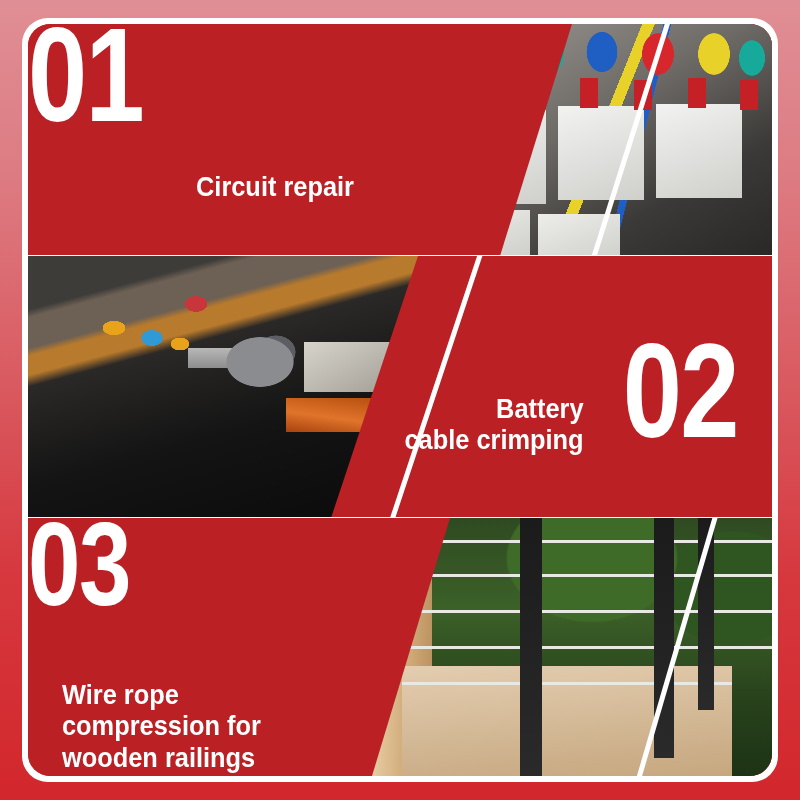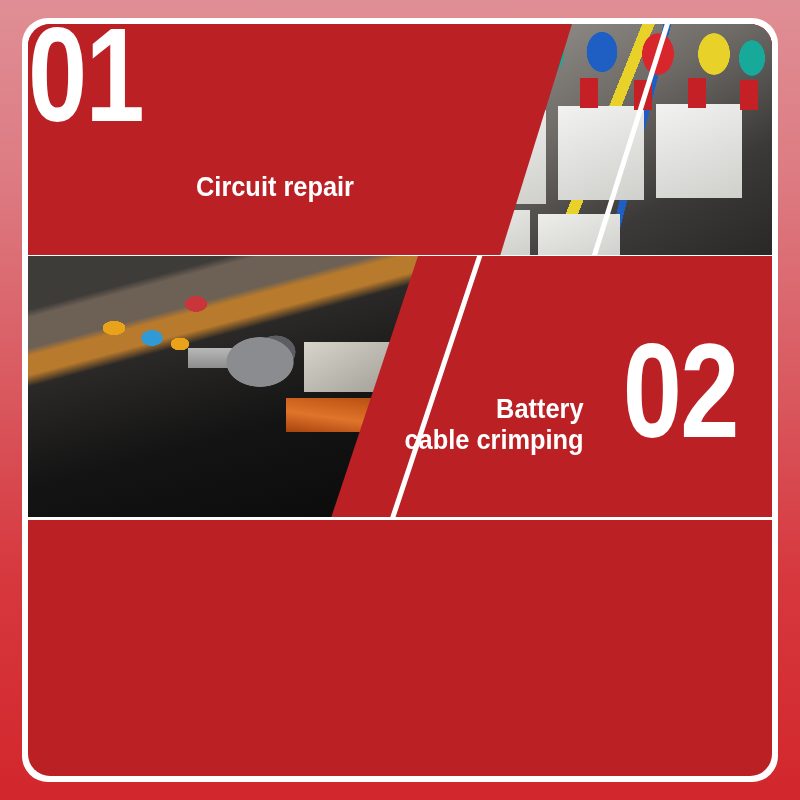--- a/index.html
+++ b/index.html
@@ -254,15 +254,29 @@
       </div>
       <div class="hairline"></div>
 
       <div class="num right-origin">02</div>
       <div class="caption r">Battery
 cable crimping</div>
     </div>
 
     <div class="row-sep" style="top:493px"></div>
 
+    <div class="row" id="row3">
+      <div class="row-red"></div>
+
+      <div class="photo">
+        <div class="photo-inner"></div>
+        <div class="wedge"></div>
+        <div class="hairline"></div>
+      </div>
+
+      <div class="num">03</div>
+      <div class="caption l">Wire rope
+compression for
+wooden railings</div>
+    </div>
 
   </div>
 </div>
 
 </body></html>

